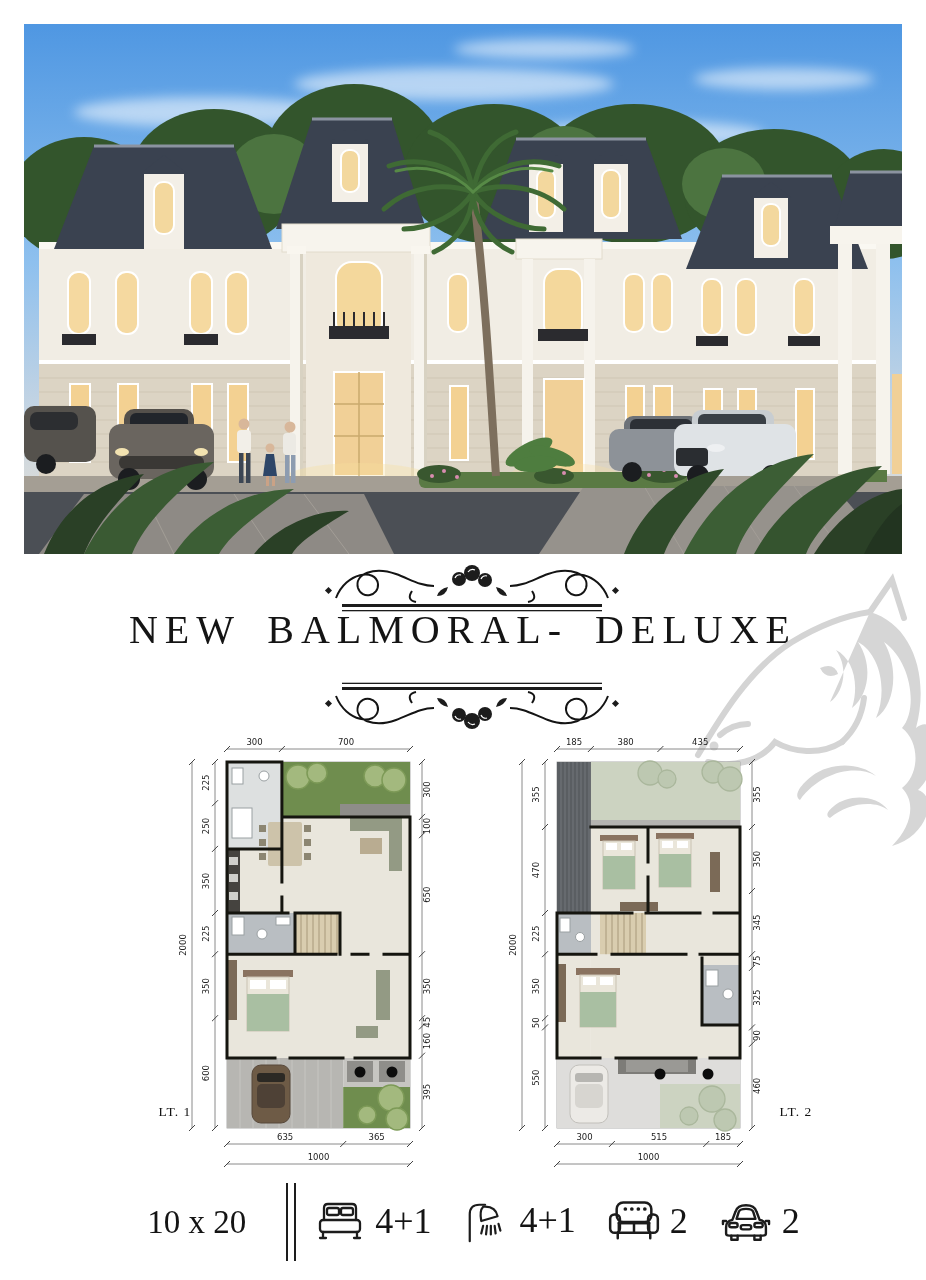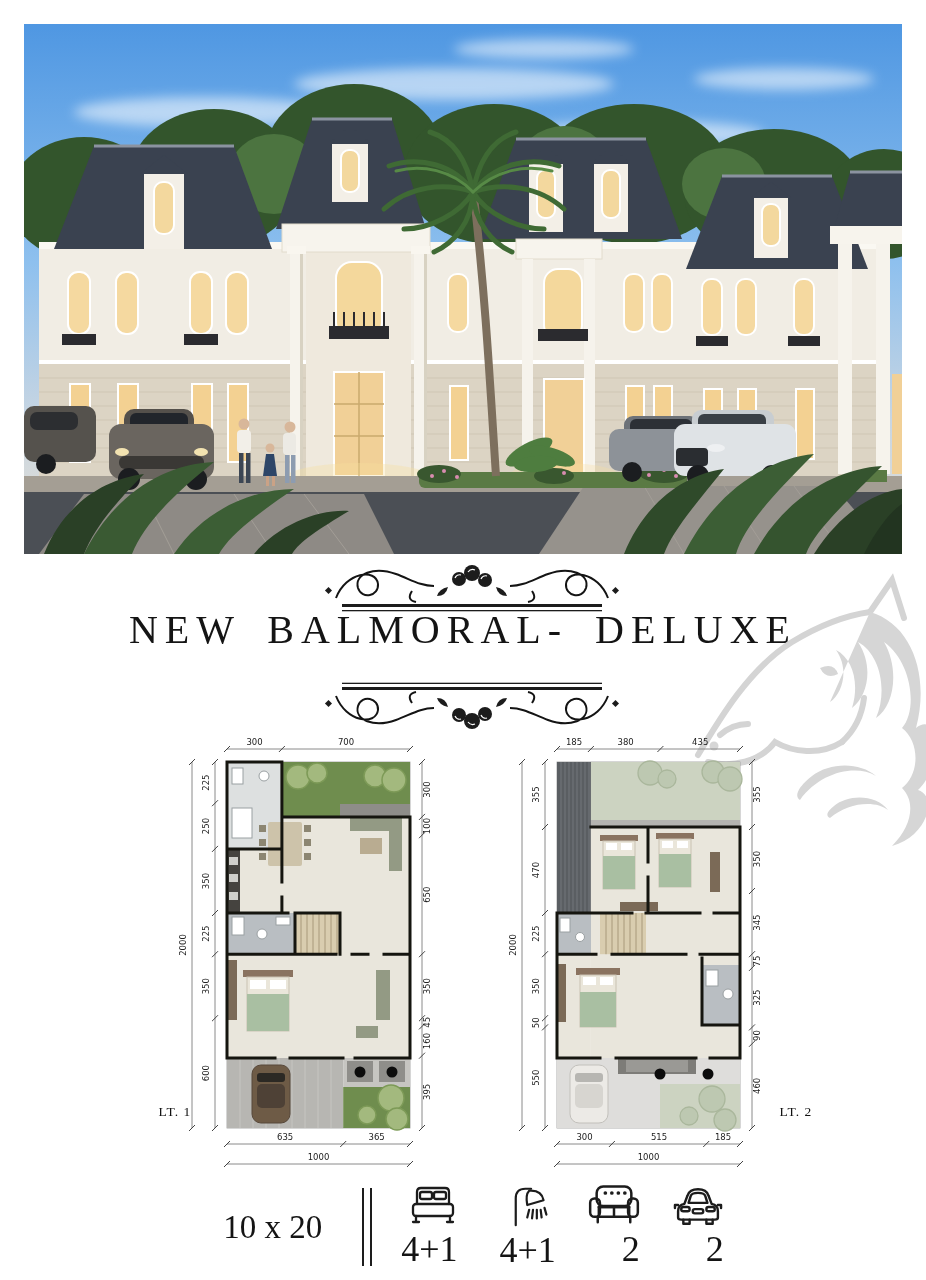--- a/index.html
+++ b/index.html
@@ -17,21 +17,21 @@
   .dim{font-family:"DejaVu Sans", sans-serif;font-size:8.5px;fill:#222;}
   .plan-label{font-family:"Liberation Serif", serif;font-size:13.5px;fill:#111;letter-spacing:1px;}
   .dl{stroke:#8a8a8a;stroke-width:1;fill:none;}
   .tk{stroke:#444;stroke-width:1;fill:none;}
   .wall{stroke:#15150f;stroke-width:3;fill:none;stroke-linecap:square;}
   .specs{left:0;top:1183px;width:926px;display:flex;align-items:center;justify-content:center;gap:6px;}
   .vdiv{width:2px;height:78px;background:#1d1d1d;flex:0 0 auto;}
   .spec-text{font-size:33px;color:#141414;white-space:nowrap;}
   .sz{margin:0 34px;}
   .ar{margin:0 30px;}
-  .ig{display:flex;align-items:flex-end;margin:0 13px;flex-direction:column;}
+  .ig{display:flex;align-items:flex-start;margin:0 13px;}
   .ig svg{display:block;}
   .ig .num{font-size:36px;margin-left:10px;color:#141414;}
   .ico{stroke:#1c1c1c;fill:none;stroke-width:2.3;stroke-linecap:round;stroke-linejoin:round;}
 </style>
 </head>
 <body>
 
 <div class="page">
 
   <div class="abs hero">

